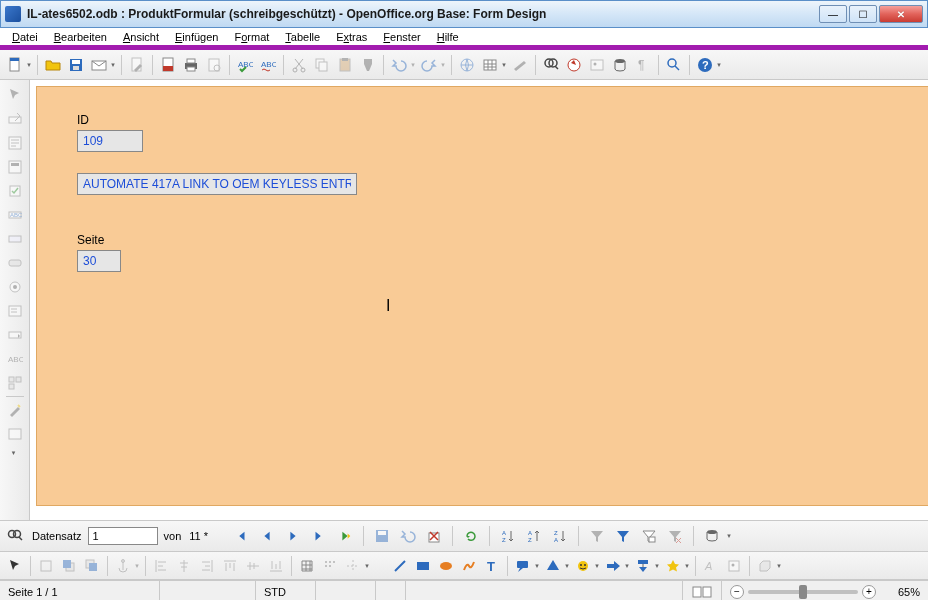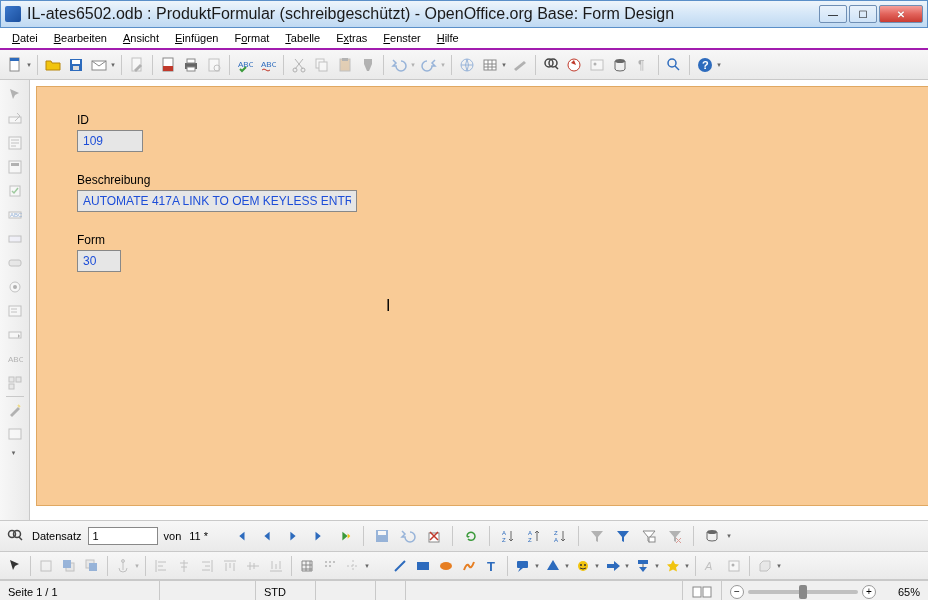--- a/index.html
+++ b/index.html
@@ -1,30 +1,30 @@
 <!DOCTYPE html>
 <html><head>
 <meta charset="utf-8">
 <style>
 * { box-sizing: border-box; margin: 0; padding: 0; }
 body { font-family: "Segoe UI", Tahoma, sans-serif; font-size: 11px; background: #fff; width: 928px; height: 600px; overflow: hidden; position: relative; }
 
 
 .titlebar { height: 28px; background: linear-gradient(to bottom, #eef5fb, #d7e8f8 45%, #bfd9f2); display: flex; align-items: center; padding: 0 4px; border: 1px solid #5a8fc8; }
 .titlebar .icon-app { width: 16px; height: 16px; margin-right: 6px; background: linear-gradient(135deg,#3b78cc,#1b4f9e); border-radius: 2px; }
-.titlebar .title-text { color: #1a1a1a; font-size: 16px; flex: 1; }
+.titlebar .title-text { color: #1a1a1a; font-size: 12px; flex: 1; font-weight: bold; }
 .win-controls { display: flex; gap: 2px; }
 .win-btn { width: 28px; height: 18px; border: 1px solid #6f8fb5; border-radius: 2px; display: flex; align-items: center; justify-content: center; font-size: 10px; font-family: Arial; }
 .win-min { background: linear-gradient(#e9f2fb,#cfe3f7); }
 .win-max { background: linear-gradient(#e9f2fb,#cfe3f7); }
 .win-close { background: linear-gradient(#f5a09a,#e2635b,#c93c33); color: #fff; width: 44px; }
 .win-close span { font-weight: bold; text-shadow: 0 0 1px rgba(0,0,0,0.4); }
 
 
-.menubar { height: 22px; background: #fff; border-bottom: 2px solid #a21caf; display: flex; align-items: center; padding: 0 4px; gap: 0; }
+.menubar { height: 22px; background: #fff; border-bottom: 5px solid #a21caf; display: flex; align-items: center; padding: 0 4px; gap: 0; }
 .menu-item { padding: 2px 8px; cursor: default; }
 .menu-item u { text-decoration: underline; }
 
 
 .toolbar { height: 30px; background: linear-gradient(#f7f7f7,#eaeaea); border-bottom: 1px solid #c9c9c9; display: flex; align-items: center; padding: 0 4px; gap: 1px; }
 .tb-btn { width: 22px; height: 22px; display: flex; align-items: center; justify-content: center; border: 1px solid transparent; border-radius: 3px; font-size: 12px; color: #444; }
 .tb-btn svg { width: 16px; height: 16px; }
 .tb-sep { width: 1px; height: 20px; background: #c9c9c9; margin: 0 3px; }
 .tb-drop { width: 8px; font-size: 7px; color: #666; display: flex; align-items: center; justify-content: center; margin-left: -2px; }
 .disabled { opacity: 0.45; }
@@ -367,25 +367,24 @@
     <div class="tb-drop" style="transform:rotate(0deg);height:12px;">▾</div>
   </div>
 
   <div class="canvas-wrap">
     <div class="page">
       <div class="form-field" style="left:40px; top:26px;">
         <span class="field-label">ID</span>
         <input class="field-input" style="width: 66px;" readonly="" value="109">
       </div>
       <div class="form-field" style="left:40px; top:86px;">
-        <span class="field-label">Beschreibung</span>
         <input class="field-input" style="width: 280px;" readonly="" value="AUTOMATE 417A LINK TO OEM KEYLESS ENTRY">
       </div>
       <div class="form-field" style="left:40px; top:146px;">
-        <span class="field-label">Form</span>
+        <span class="field-label">Seite</span>
         <input class="field-input" style="width: 44px;" readonly="" value="30">
       </div>
       <div class="text-cursor">I</div>
     </div>
   </div>
 </div>
 
 <div class="recordbar">
   <div class="tb-btn">
       <svg viewBox="0 0 16 16">

